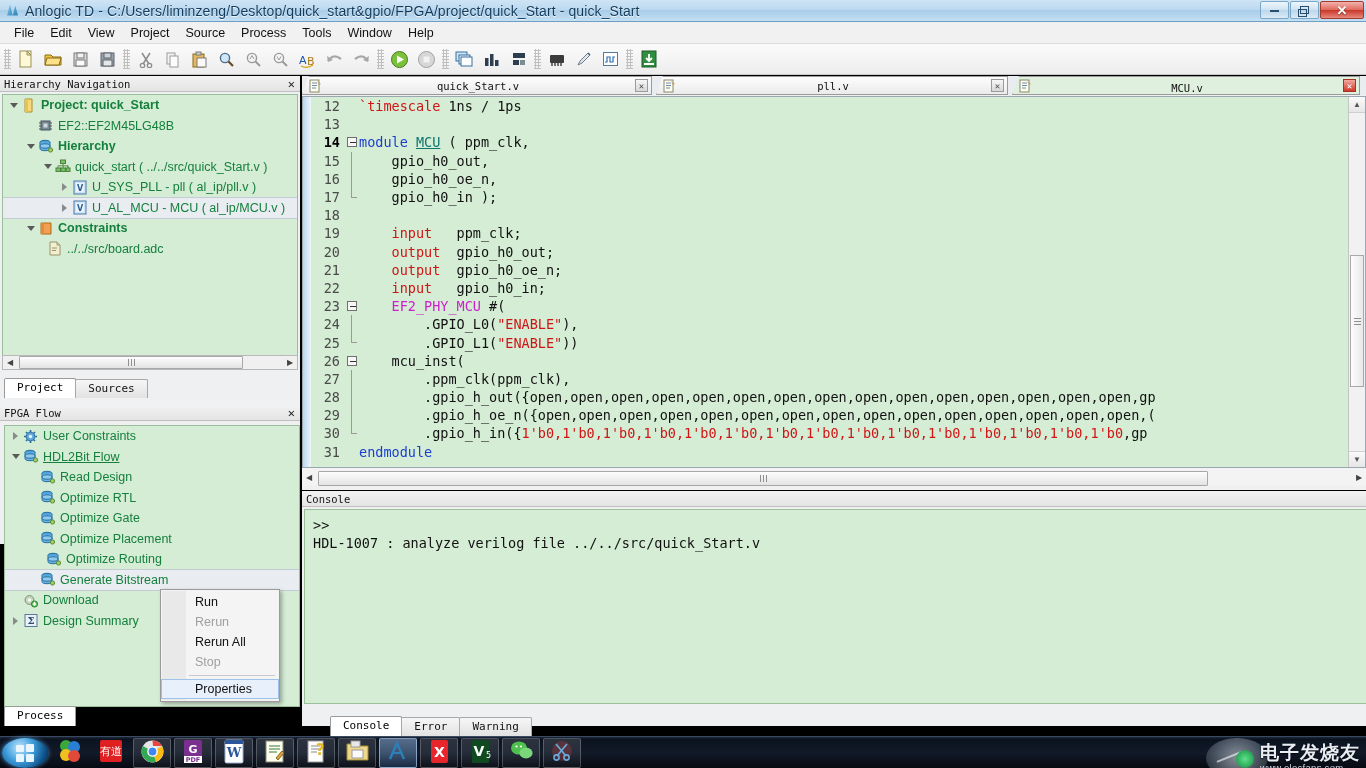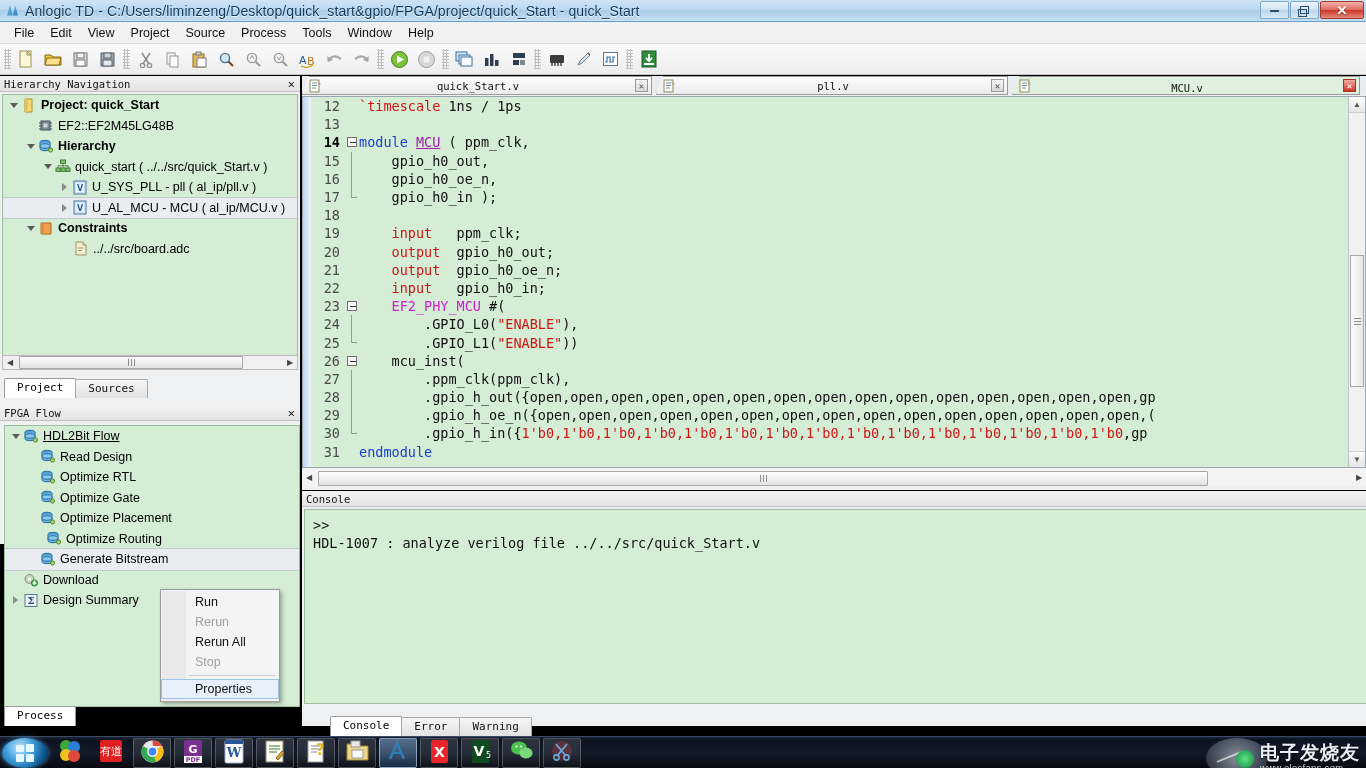--- a/index.html
+++ b/index.html
@@ -75,21 +75,21 @@
     padding: 0 3px 0 4px;
     font-family: "DejaVu Sans Mono", monospace; font-size: 10.5px; color: #111;
   }
   .panel-close { font-size: 12px; font-weight: bold; color: #222; line-height: 1; padding: 0 2px; }
 
   .treebox {
     background: #d5ecd5; border: 1px solid #9bbf9b; margin: 2px;
     overflow: hidden; position: relative;
   }
   #hier-tree { height: 272px; }
-  .trow { display: flex; align-items: center; height: 20.5px; font-size: 12.5px; color: #000000; white-space: nowrap; }
+  .trow { display: flex; align-items: center; height: 20.5px; font-size: 12.5px; color: #15803d; white-space: nowrap; }
   .trow.sel { background: #e9ecf0; outline: 1px solid #c3cbd4; }
   .arrow { width: 13px; display:flex; align-items:center; justify-content:center; flex: none; }
   .arrow i { display:block; width:0;height:0; }
   .arrow.down i { border-left: 4px solid transparent; border-right: 4px solid transparent; border-top: 5px solid #5a5a5a; }
   .arrow.right i { border-top: 4px solid transparent; border-bottom: 4px solid transparent; border-left: 5px solid #8a8a8a; }
   .ticon { width: 18px; height: 16px; flex: none; display:flex;align-items:center;justify-content:center;margin-right:3px;}
   .tlabel.bold { font-weight: bold; }
 
   .hscroll-bottom {
     position: absolute; left: 2px; width: 296px; height: 15px;
@@ -172,21 +172,21 @@
   .fold .tick { position:absolute; left:6px; top:9px; width:6px; height:1px; background:#9a9a9a; }
   .fold .boxm {
     position:absolute; left:2px; top:4px; width:10px; height:10px;
     border:1px solid #6f6f6f; background:#f7f7f7;
   }
   .fold .boxm::before { content:""; position:absolute; left:2px; top:4px; width:6px;height:1px;background:#333; }
   .ctext { font-family: "DejaVu Sans Mono", monospace; font-size: 13.5px; color:#111; }
   .k-red { color: #d01515; }
   .k-blue { color: #1a3fd0; }
   .k-mag { color: #cc22cc; }
-  .k-pur { color: #a21caf; text-decoration: underline; }
+  .k-pur { color: #0f766e; text-decoration: underline; }
 
   .vscroll {
     position: absolute; right: 0; top: 0; width: 17px; bottom: 0;
     background: #f1f1f1; border-left: 1px solid #c4c4c4;
   }
   .vs-arrow { height: 16px; display:flex;align-items:center;justify-content:center; font-size:8px;color:#555;
     background: linear-gradient(to bottom,#fafafa,#e6e6e6); border-bottom:1px solid #cfcfcf;}
   .vs-arrow.bot { position:absolute; bottom:0; left:0; right:0; border-bottom:none; border-top:1px solid #cfcfcf;}
   .vs-thumb {
     position:absolute; left:1px; right:1px; top: 158px; height: 132px;
@@ -521,21 +521,21 @@
             <i></i>
           </span>
           <span class="ticon">
             <svg width="16" height="15">
               <path d="M3 2 h10 v11 h-10 z" fill="#f0a050" stroke="#b06a18"></path>
               <path d="M3 2 h3 v11 h-3 z" fill="#e08c38"></path>
             </svg>
           </span>
           <span class="tlabel bold">Constraints</span>
         </div>
-        <div class="trow" style="padding-left: 56px;">
+        <div class="trow" style="padding-left: 30px;">
           <span class="arrow "></span>
           <span class="ticon">
             <svg width="16" height="15">
               <path d="M3 1 h7 l3 3 v10 h-10 z" fill="#f2efd0" stroke="#9a9468"></path>
               <path d="M10 1 v3 h3" fill="#e0dbb0" stroke="#9a9468"></path>
               <path d="M5 7 h5 M5 9.5 h4" stroke="#9a9468"></path>
             </svg>
           </span>
           <span class="tlabel">../../src/board.adc</span>
         </div>
@@ -554,20 +554,35 @@
     <div class="tabstrip" style="left:4px; top:301px;">
       <div class="dtab active">Project</div>
       <div class="dtab">Sources</div>
     </div>
 
     <div class="panel-title" style="position:absolute; left:0; top:329px; width:300px;">
       <span>FPGA Flow</span>
       <span class="panel-close">✕</span>
     </div>
     <div class="treebox" id="flow-tree" style="position:absolute; left:2px; top:347px; width:296px; height:282px;">
+        <div class="trow" style="padding-left: 4px;">
+          <span class="arrow right">
+            <i></i>
+          </span>
+          <span class="ticon">
+            <svg width="16" height="15">
+              <circle cx="7.5" cy="7.5" r="4.3" fill="#5fa8dd" stroke="#2a6f9e"></circle>
+              <circle cx="7.5" cy="7.5" r="1.7" fill="#eaf4fc"></circle>
+              <g stroke="#2a6f9e" stroke-width="1.7">
+                <path d="M7.5 1 v2 M7.5 12 v2 M1 7.5 h2 M12 7.5 h2 M3 3 l1.5 1.5 M10.5 10.5 L12 12 M12 3 l-1.5 1.5 M4.5 10.5 L3 12"></path>
+              </g>
+            </svg>
+          </span>
+          <span class="tlabel">User Constraints</span>
+        </div>
         <div class="trow" style="padding-left: 4px; text-decoration: underline;">
           <span class="arrow down">
             <i></i>
           </span>
           <span class="ticon">
             <svg width="16" height="15">
               <ellipse cx="7" cy="3.5" rx="5" ry="2.2" fill="#4a9fd8" stroke="#276f9e"></ellipse>
               <path d="M2 3.5 v6 q0 2.2 5 2.2 q5 0 5 -2.2 v-6" fill="#6ab4e4" stroke="#276f9e"></path>
               <ellipse cx="7" cy="7" rx="5" ry="2.2" fill="#8ec9ee" stroke="#276f9e"></ellipse>
               <circle cx="12.5" cy="11" r="2.1" fill="#9fd06a" stroke="#5a8a30"></circle>

